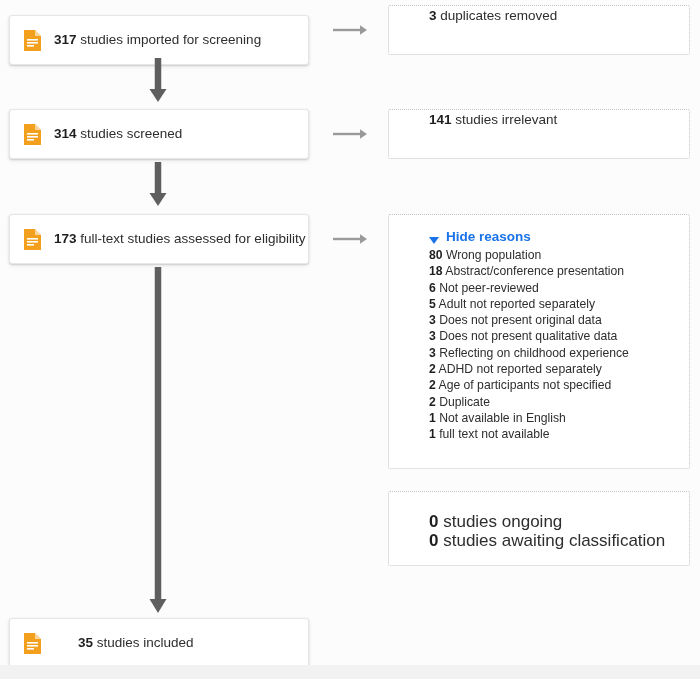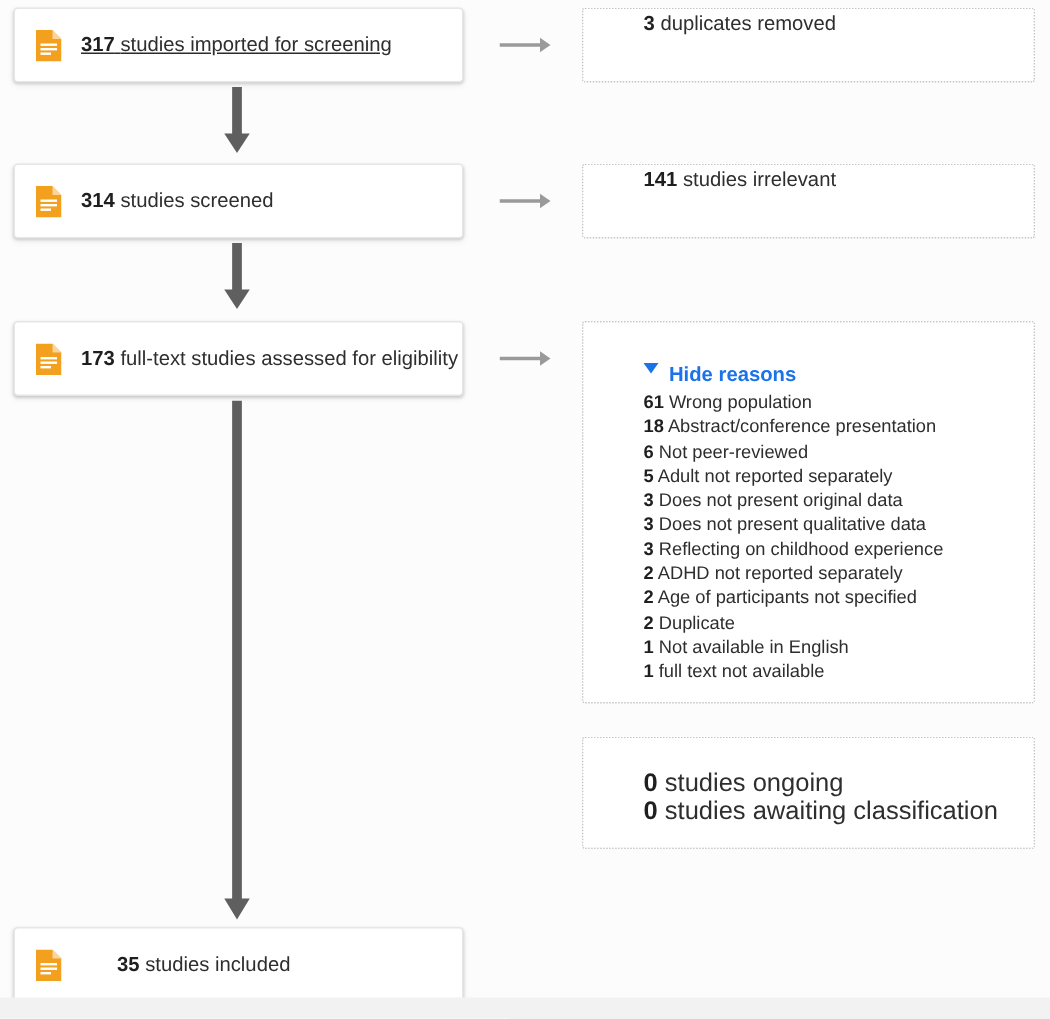--- a/index.html
+++ b/index.html
@@ -91,22 +91,22 @@
 
   
   .excl-head {
     font-size: 13.5px;
     line-height: 19px;
     color: #2e2e2e;
     white-space: nowrap;
   }
   .hide-reasons-row {
     display: flex;
-    align-items: flex-start;
-    margin-top: 13px;
+    align-items: flex-end;
+    margin-top: 0;
     margin-bottom: 3px;
     cursor: pointer;
   }
   .tri {
     width: 0;
     height: 0;
     border-left: 5px solid transparent;
     border-right: 5px solid transparent;
     border-top: 7px solid #1a73e8;
     margin-right: 7px;
@@ -146,21 +146,21 @@
     width: 36px;
     height: 14px;
   }
   .h-arrow svg { display: block; }
 </style>
 </head>
 <body>
 
 <div id="prisma-root">
 
-  <div class="left-box" style="top:5px; height:50px;text-decoration:underline;">
+  <div class="left-box" style="top:15px; height:50px;">
     <span class="doc-icon">
       <svg width="17" height="21" viewBox="0 0 17 21">
         <path d="M0 0 H11 L17 6 V21 H0 Z" fill="#F3A01F"></path>
         <path d="M11 0 L17 6 H11 Z" fill="#ffffff" opacity="0.55"></path>
         <rect x="3" y="9" width="11" height="1.6" fill="#ffffff"></rect>
         <rect x="3" y="12" width="11" height="1.6" fill="#ffffff"></rect>
         <rect x="3" y="15" width="7" height="1.6" fill="#ffffff"></rect>
       </svg>
     </span>
     <span class="left-text">
@@ -253,21 +253,21 @@
   <div class="right-box" style="top:214px; height:255px; padding-top:14px;">
 
 
     <div class="hide-reasons-row">
       <span class="tri"></span>
       <span class="hide-reasons-label">Hide reasons</span>
     </div>
 
     <div>
       <div class="reason-row">
-        <span class="num">61</span>
+        <span class="num">80</span>
         <span>Wrong population</span>
       </div>
       <div class="reason-row">
         <span class="num">18</span>
         <span>Abstract/conference presentation</span>
       </div>
       <div class="reason-row">
         <span class="num">6</span>
         <span>Not peer-reviewed</span>
       </div>

